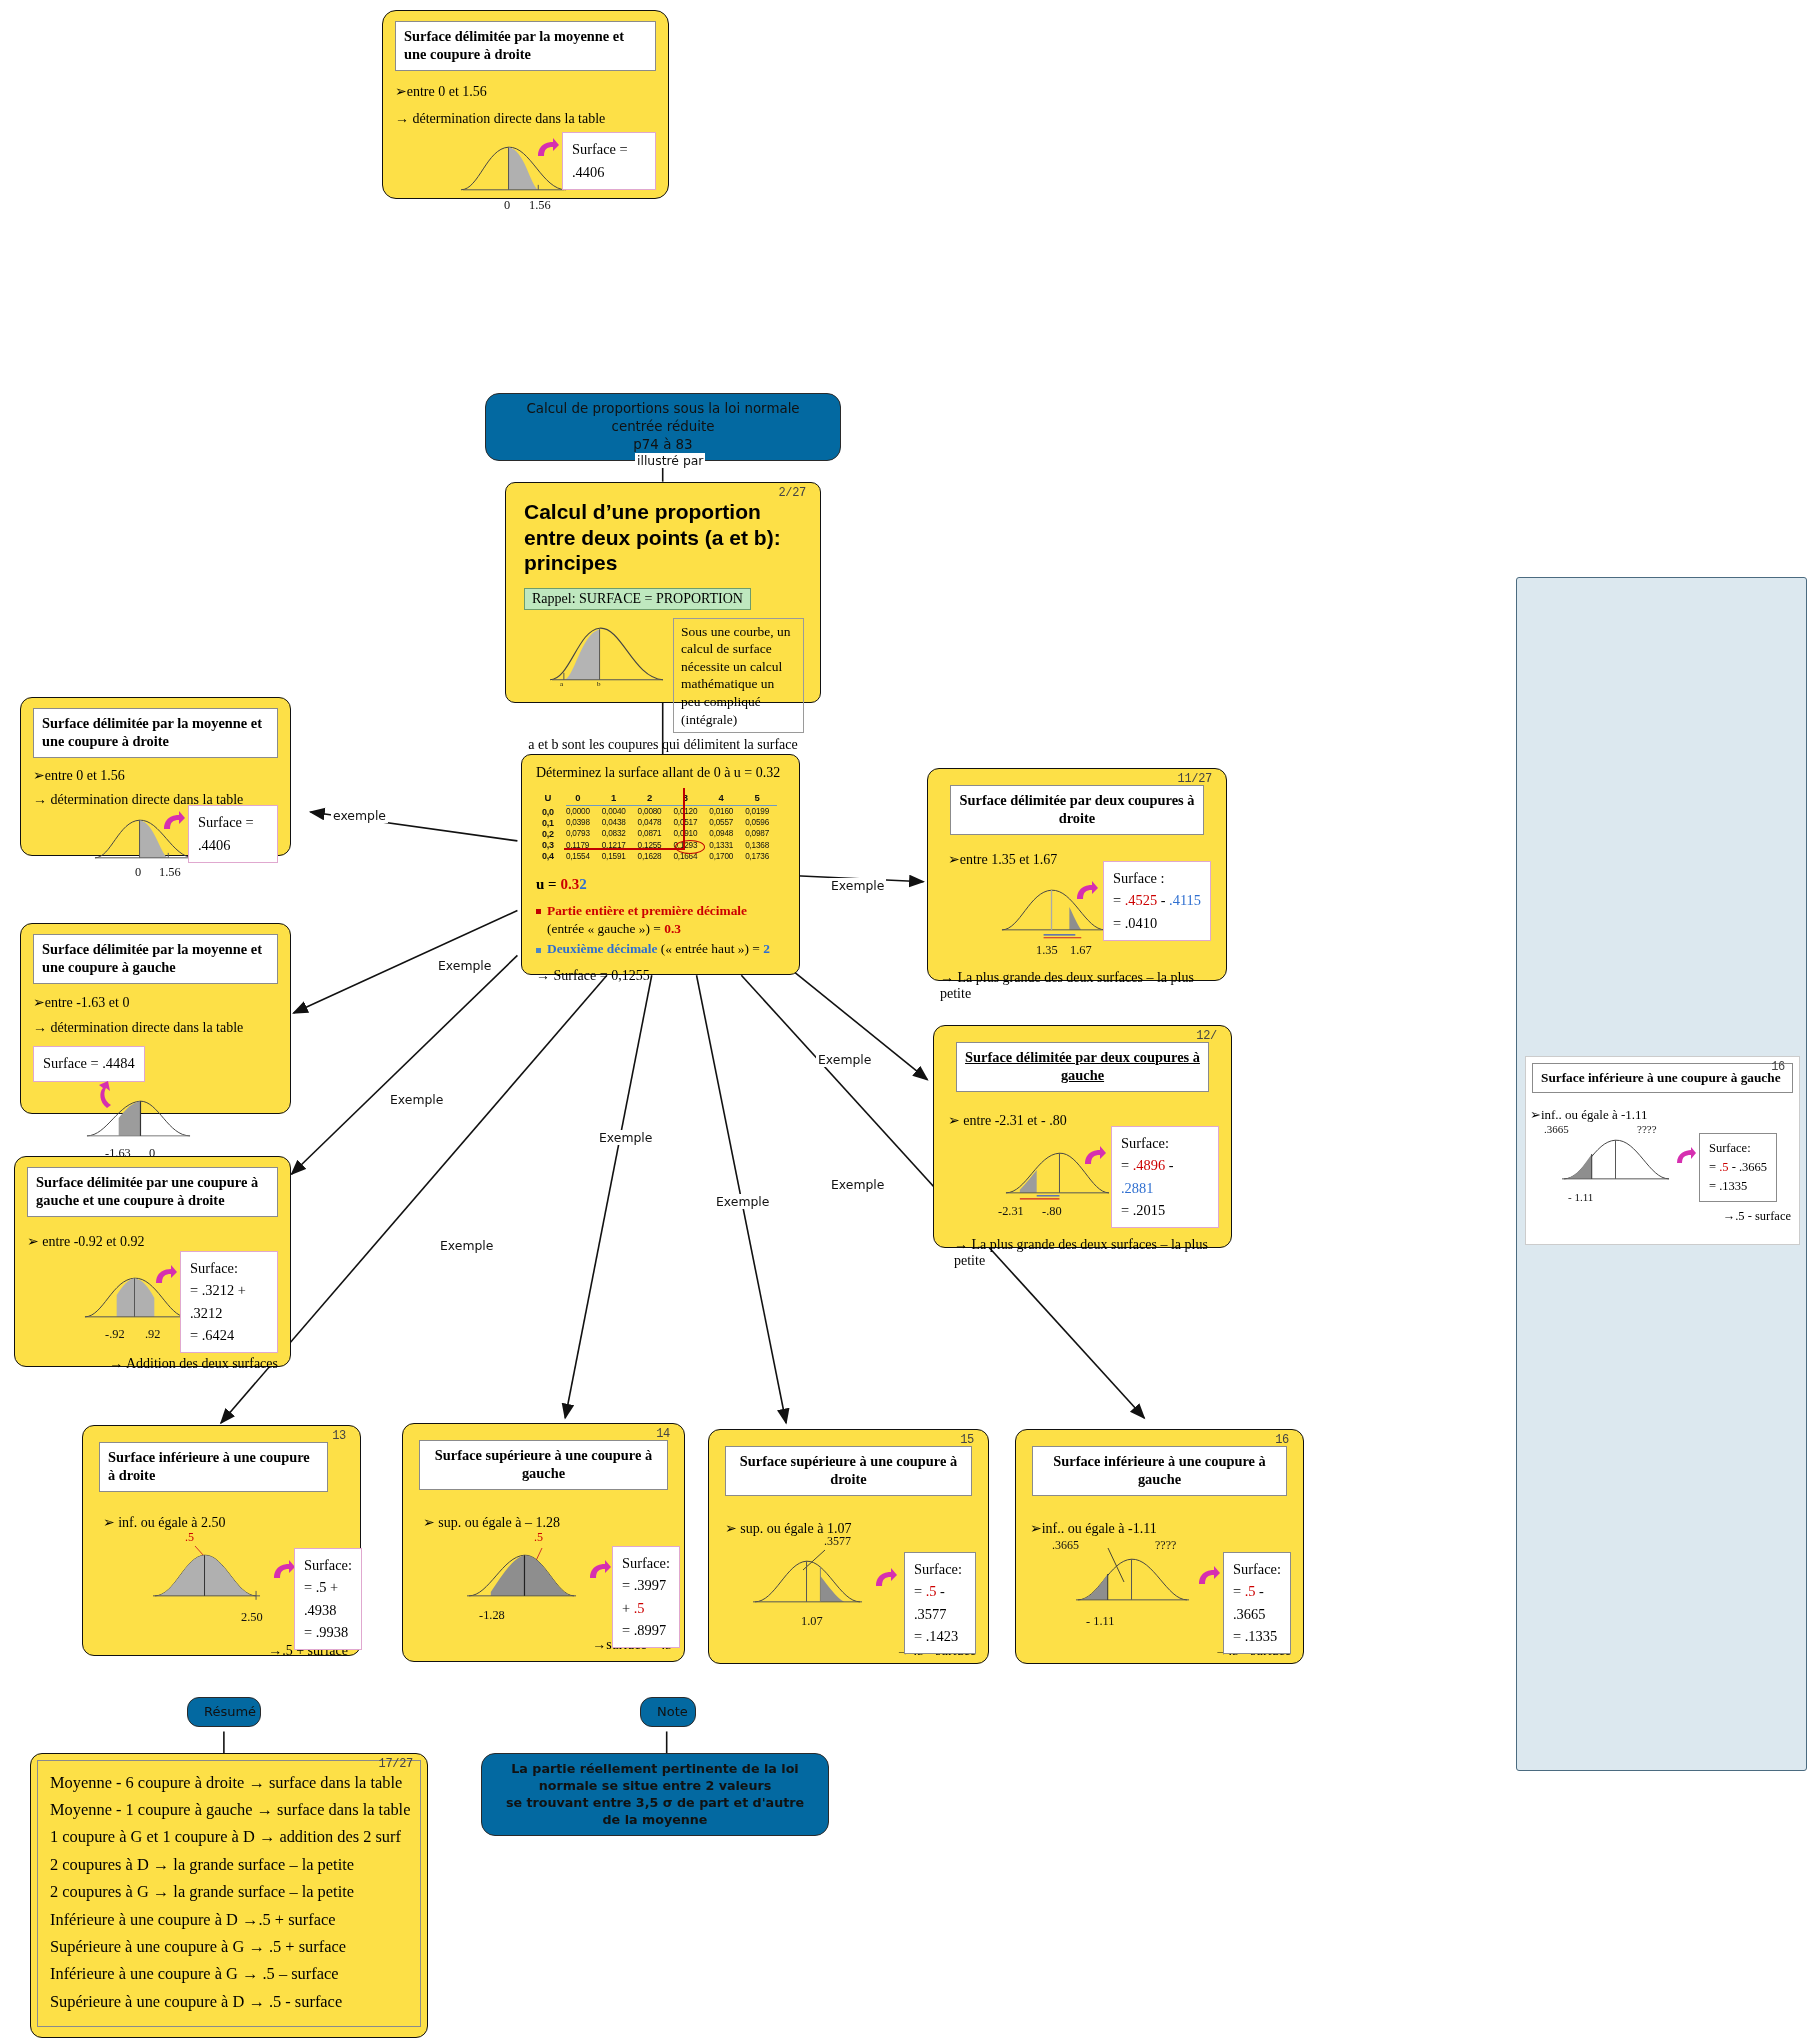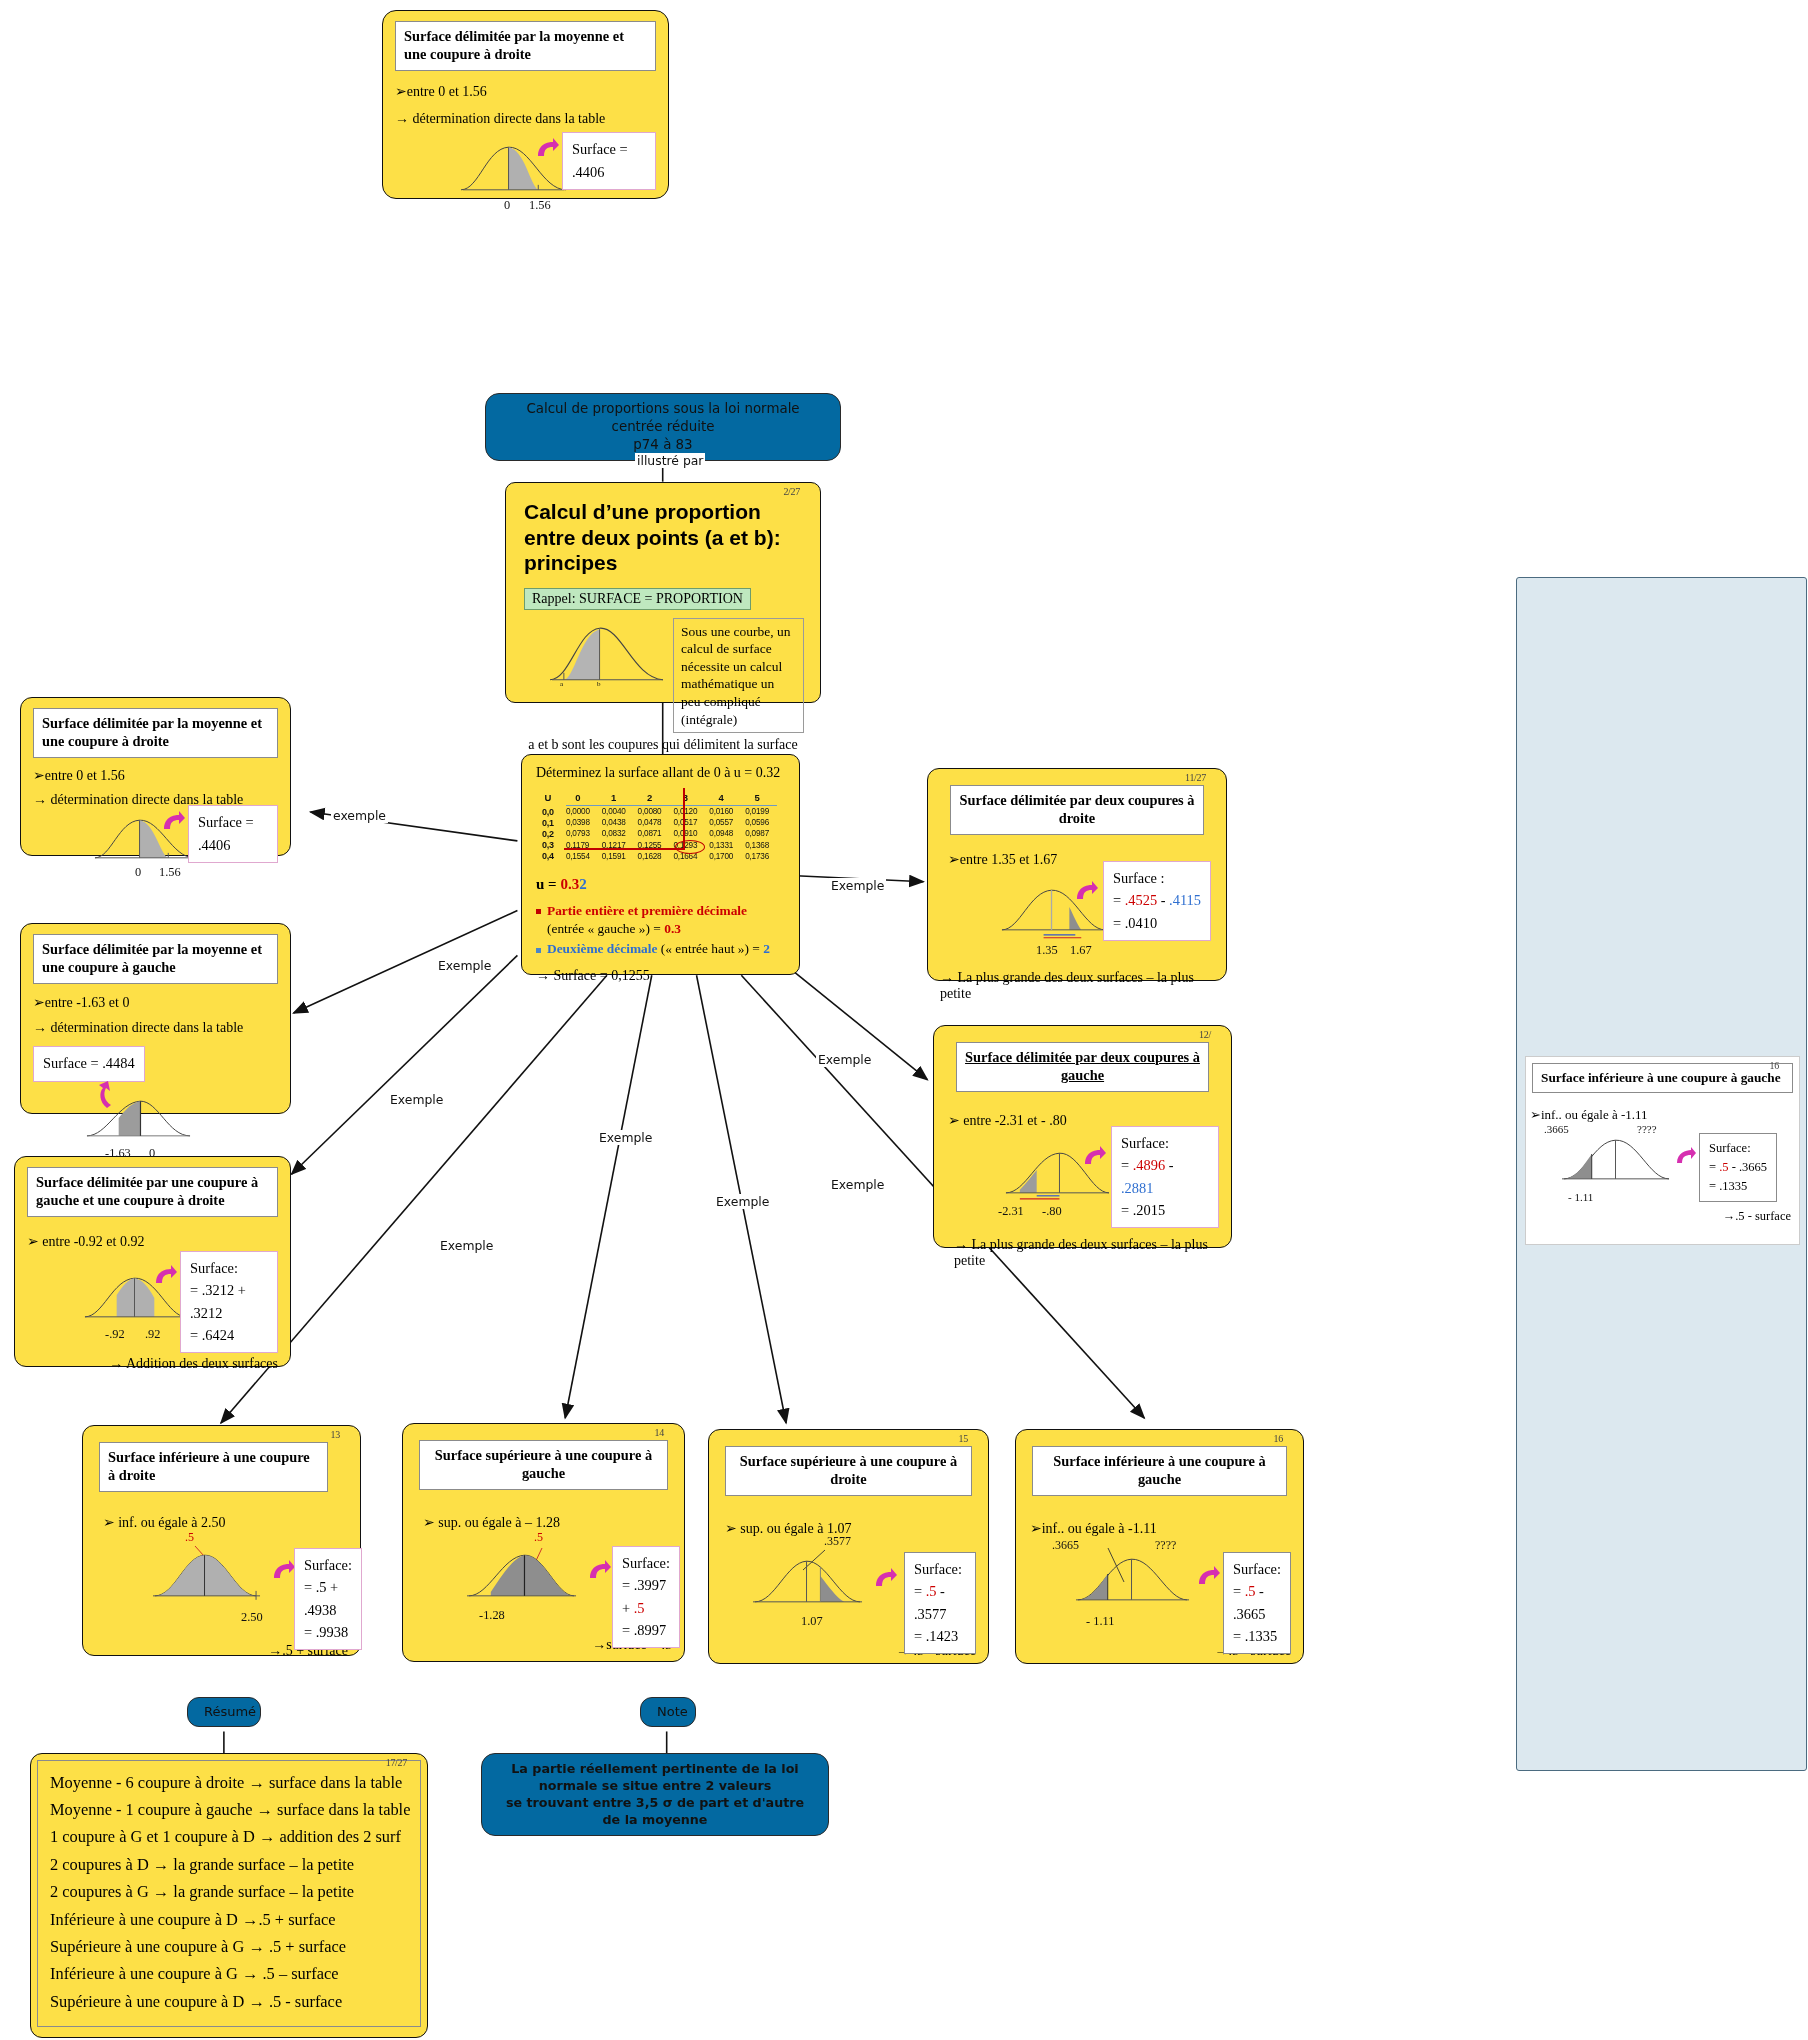--- a/index.html
+++ b/index.html
@@ -51,23 +51,23 @@
   .card-title {
     border:1.1px solid #8b8b8b;
     padding:5px 8px 6px 8px;
     font-weight:bold;
     font-size:14.4px;
     line-height:1.28;
     color:#000;
     background:#fff;
   }
   .slide-no {
-    position:absolute; top:3px; right:20px;
-    font-family:Liberation Serif, serif;
-    font-size:10px; color:#444; letter-spacing:-0.3px;
+    position:absolute; top:3px; right:14px;
+    font-family:Liberation Mono, monospace;
+    font-size:12px; color:#444; letter-spacing:-0.3px;
   }
   .bullet { font-size:14px; margin-top:12px; line-height:1.3; }
   .arrow-line { font-size:14px; margin-top:9px; line-height:1.3; }
   .concl { font-size:14px; margin-top:8px; text-align:right; }
   .concl.left { text-align:left; }
 
   .surfbox {
     border:1.1px solid #e0a8cf;
     padding:5px 9px 6px 9px;
     font-size:14.4px;

